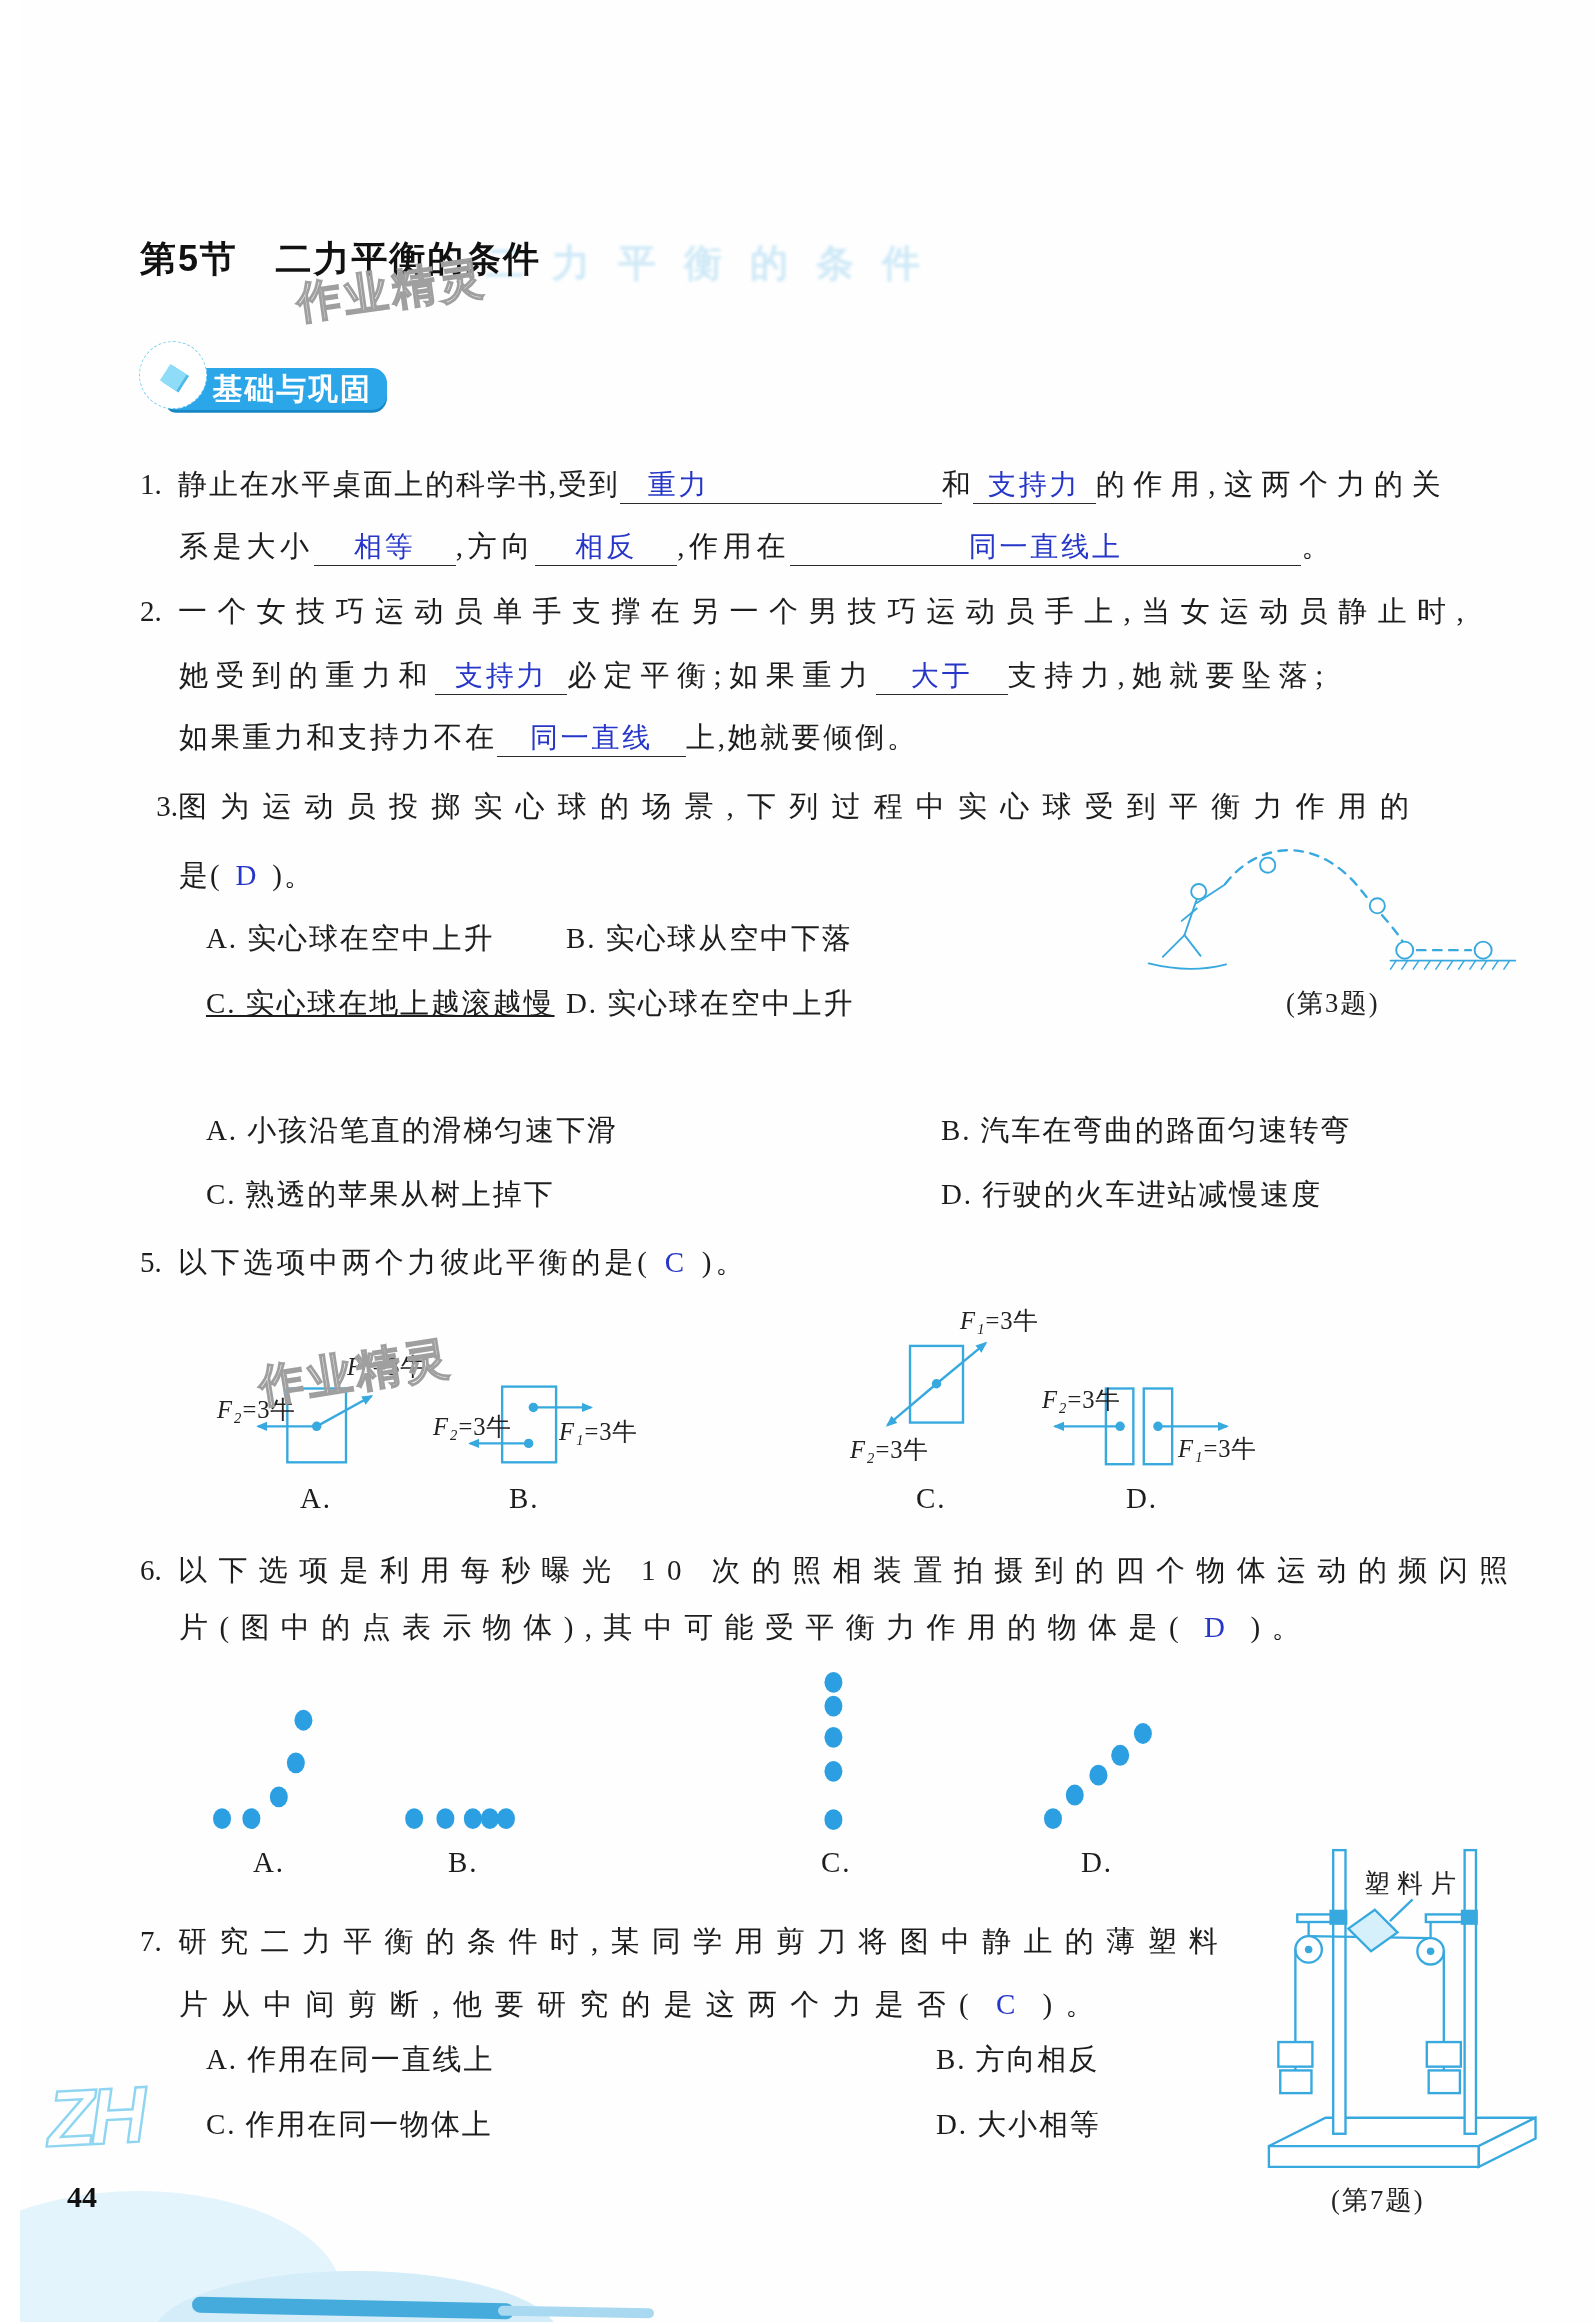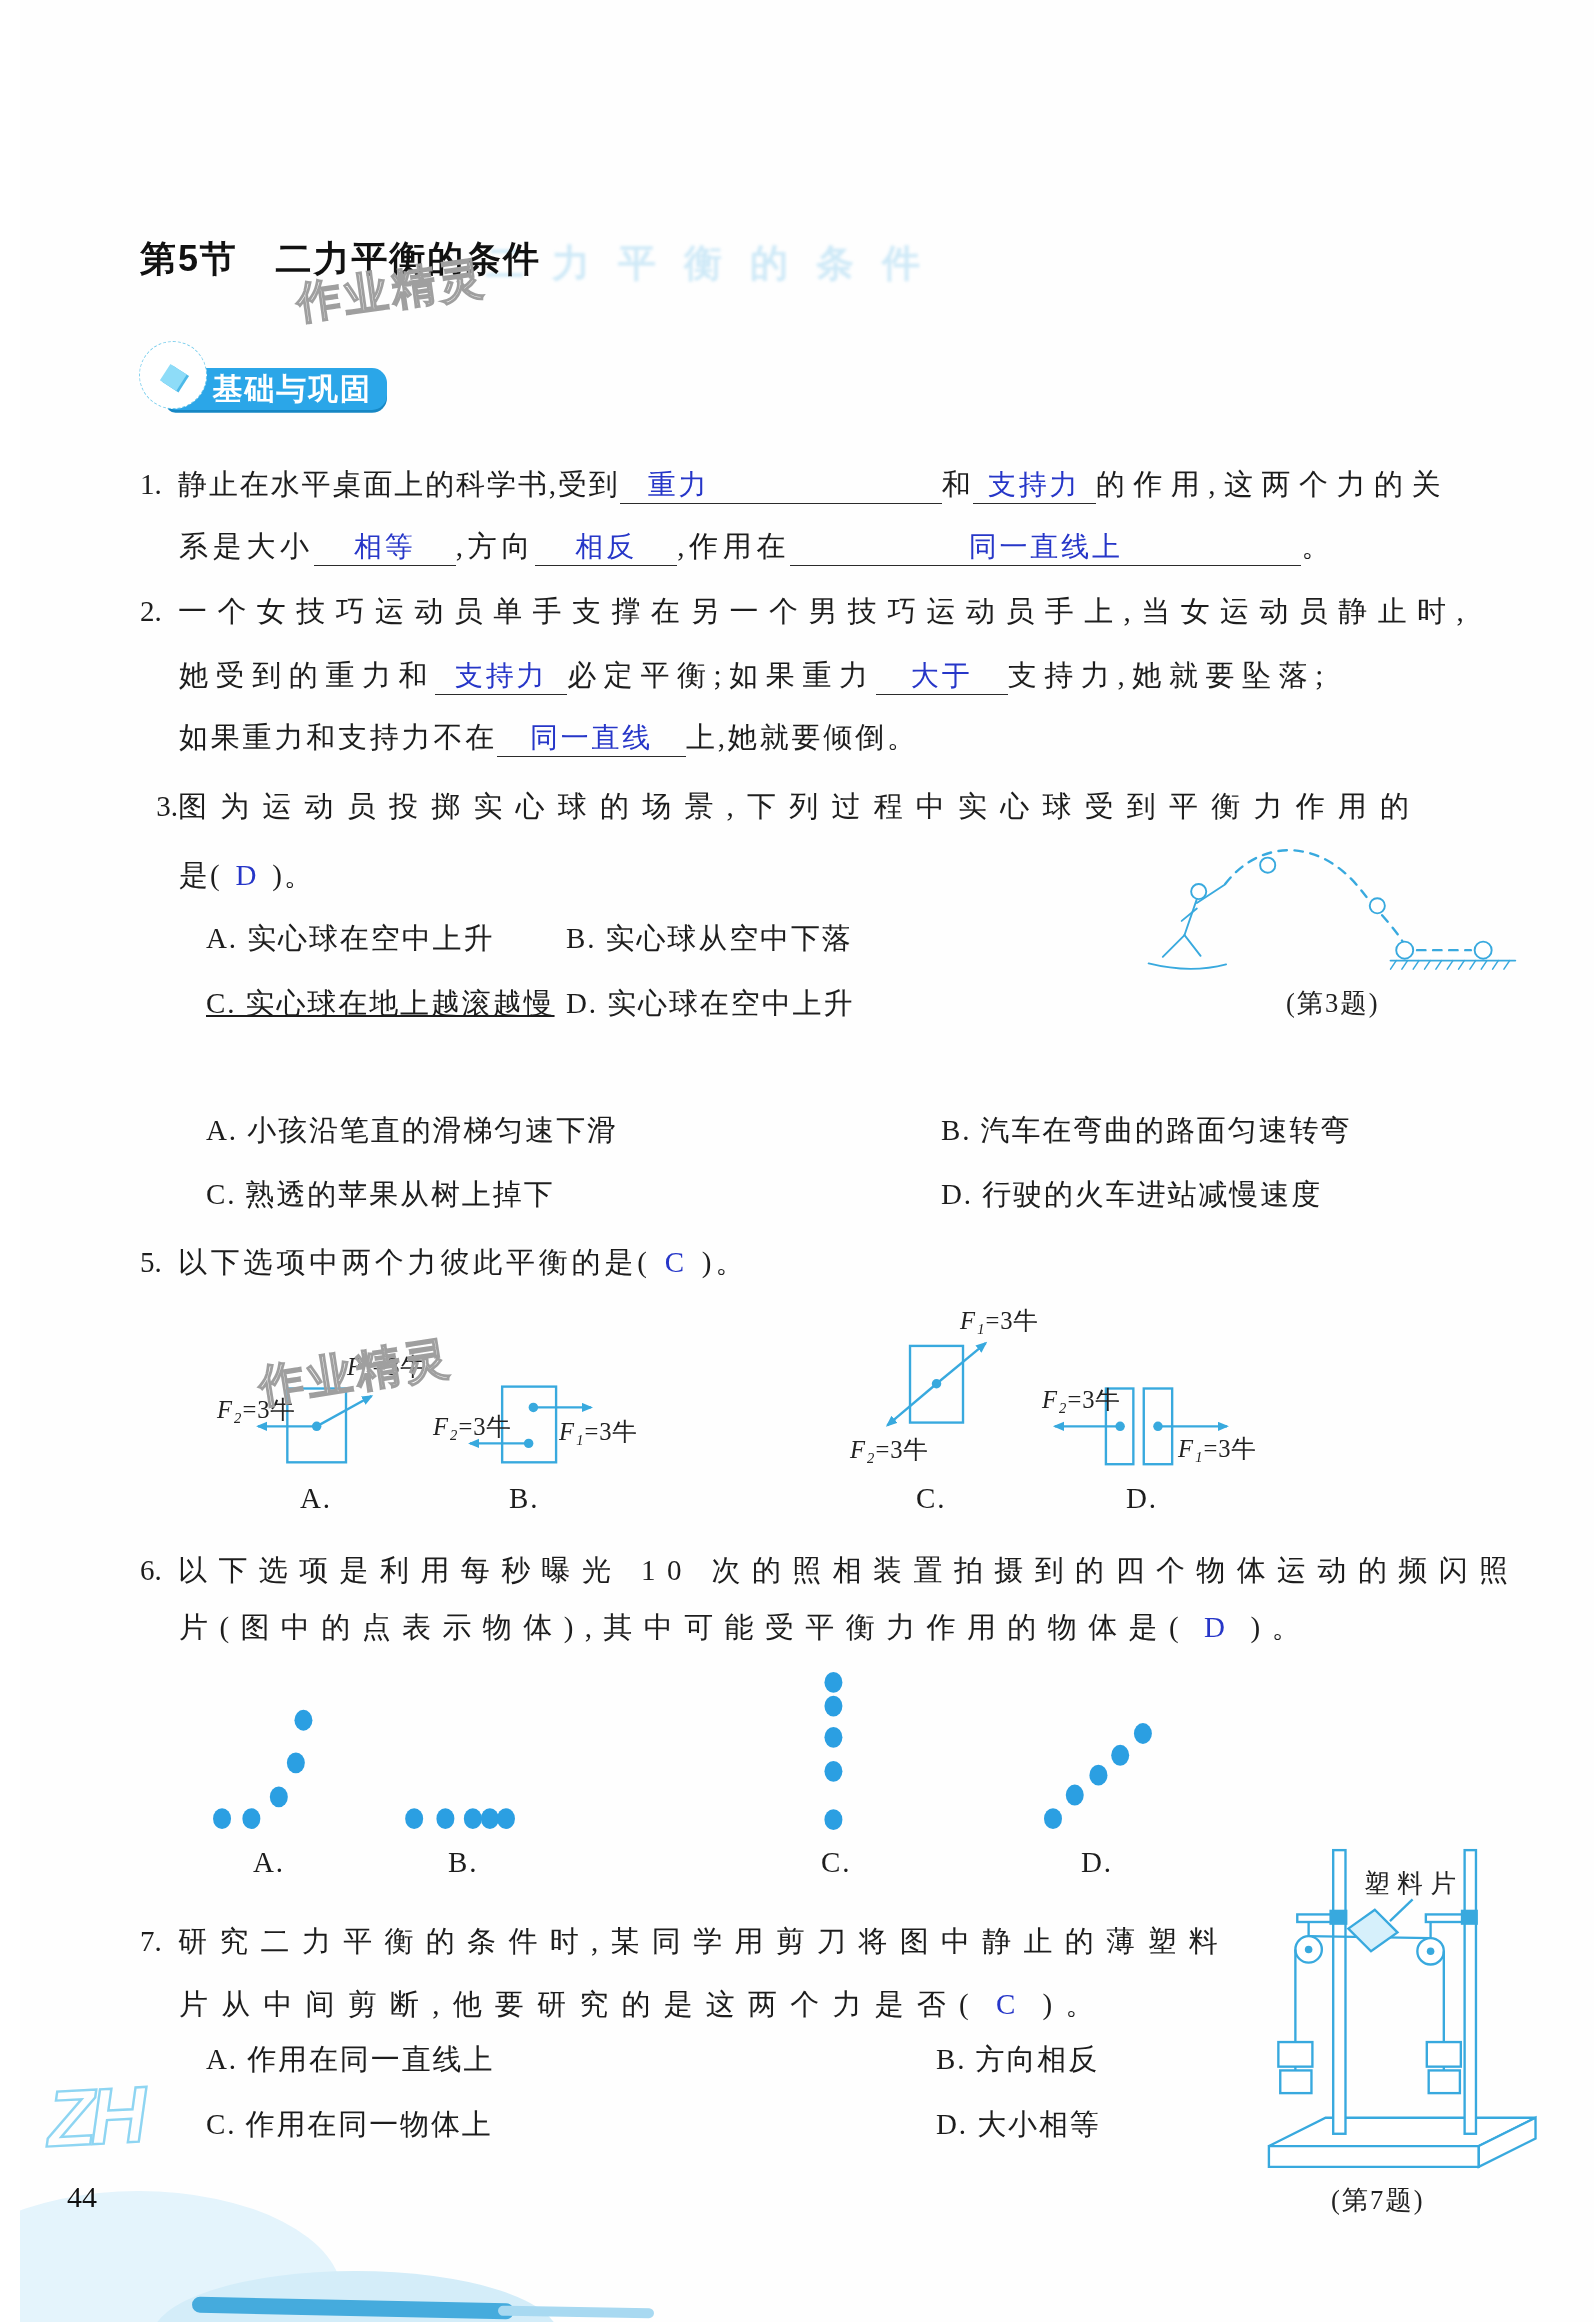--- a/index.html
+++ b/index.html
@@ -20,21 +20,21 @@
         color:rgba(255,255,255,0.25); -webkit-text-stroke:1.4px #9f9f9f; letter-spacing:3.8px; }
   .flabel { position:absolute; white-space:nowrap; font-size:24.6px; color:#222; letter-spacing:0.9px; }
   .flabel .fi { font-style:italic; }
   .badge-rect { position:absolute; left:26.5px; top:26.5px; height:42px; background:var(--badge_blue);
                 border-radius:9.5px 15px 15px 9.5px; color:#fff; font-family:"Liberation Sans", sans-serif;
                 font-weight:bold; font-size:30px; letter-spacing:1.9px; padding:0 15px 0 47px; line-height:42px;
                 box-shadow:0 2.8px 0 #1687c4; }
   .badge-icon { position:absolute; left:0; top:0; width:66px; height:66px; background:#fff;
                 border:1.9px dashed #7fd0ee; border-radius:50%; display:flex; align-items:center; justify-content:center; }
   .gem { color:#8edcf8; font-size:36px; text-shadow:1.9px 1.9px 0 #4cb9e8; transform:rotate(-12deg); }
-  .pageno { position:absolute; font-weight:normal; font-size:30px; color:#111; }
+  .pageno { position:absolute; font-weight:bold; font-size:30px; color:#111; }
   .zh { position:absolute; font-family:"Liberation Sans", sans-serif; font-style:italic; font-weight:bold;
         font-size:79px; letter-spacing:-5.7px; color:rgba(255,255,255,0.12);
         -webkit-text-stroke:2.4px #8ed5f2; transform:rotate(-3deg); }
   .cloud { position:absolute; border-radius:50%; }
   .stripe { position:absolute; border-radius:8.5px; }
 </style>
 </head>
 <body>
 
 <div class="page">

